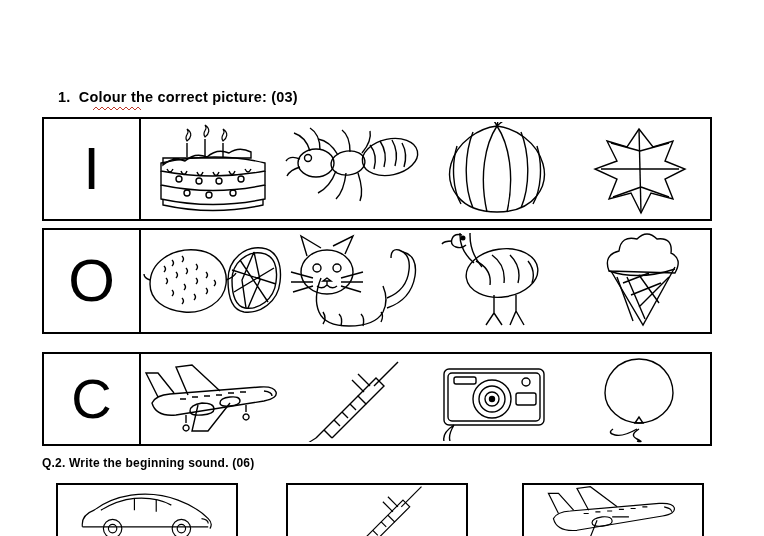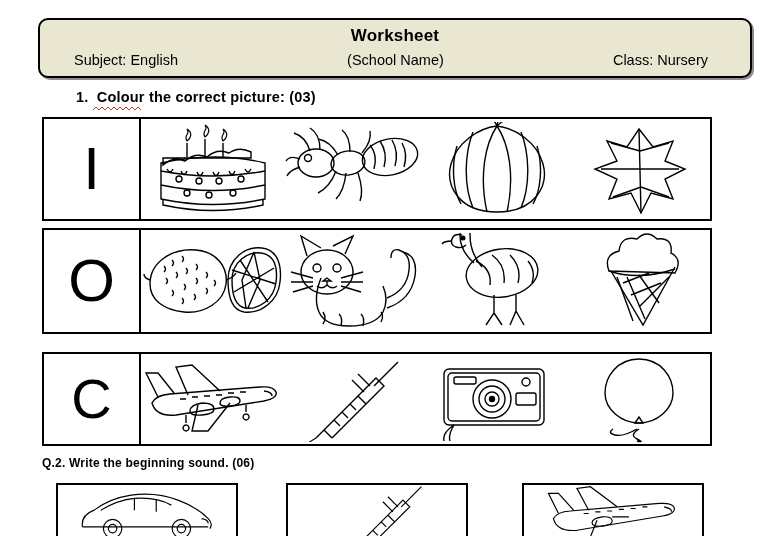--- a/index.html
+++ b/index.html
@@ -57,21 +57,21 @@
     text-align: center;
   }
   .header-row .right-cell {
     text-align: right;
     padding-right: 16px;
   }
 
   
   .q1-heading {
     position: absolute;
-    left: 76px;
+    left: 58px;
     top: 89px;
     font-size: 14.5px;
     font-weight: bold;
     letter-spacing: 0.2px;
   }
   .q1-heading .qnum { margin-right: 4px; }
   .squiggle {
     position: absolute;
     left: 93px;
     top: 106px;
@@ -142,34 +142,20 @@
   #bb-1 { left: 56px; }
   #bb-2 { left: 286px; }
   #bb-3 { left: 522px; }
   .bottom-box svg { display: block; margin: 0 auto; }
 </style>
 </head>
 <body>
 
 <div class="page">
 
-  <div class="header-banner">
-    <div class="header-title">Worksheet</div>
-    <div class="header-row">
-      <div class="cell">
-        <span>Subject:</span>
-        <span>English</span>
-      </div>
-      <div class="cell center-cell">(School Name)</div>
-      <div class="cell right-cell">
-        <span>Class:</span>
-        <span>Nursery</span>
-      </div>
-    </div>
-  </div>
 
   <div class="q1-heading">
     <span class="qnum">1.</span>
     <span>Colour the correct picture:</span>
     <span>(03)</span>
   </div>
   <svg class="squiggle" viewBox="0 0 48 6">
     <path d="M0 4 L3 1 L6 4 L9 1 L12 4 L15 1 L18 4 L21 1 L24 4 L27 1 L30 4 L33 1 L36 4 L39 1 L42 4 L45 1 L48 4" fill="none" stroke="#c0392b" stroke-width="1"></path>
   </svg>
 

